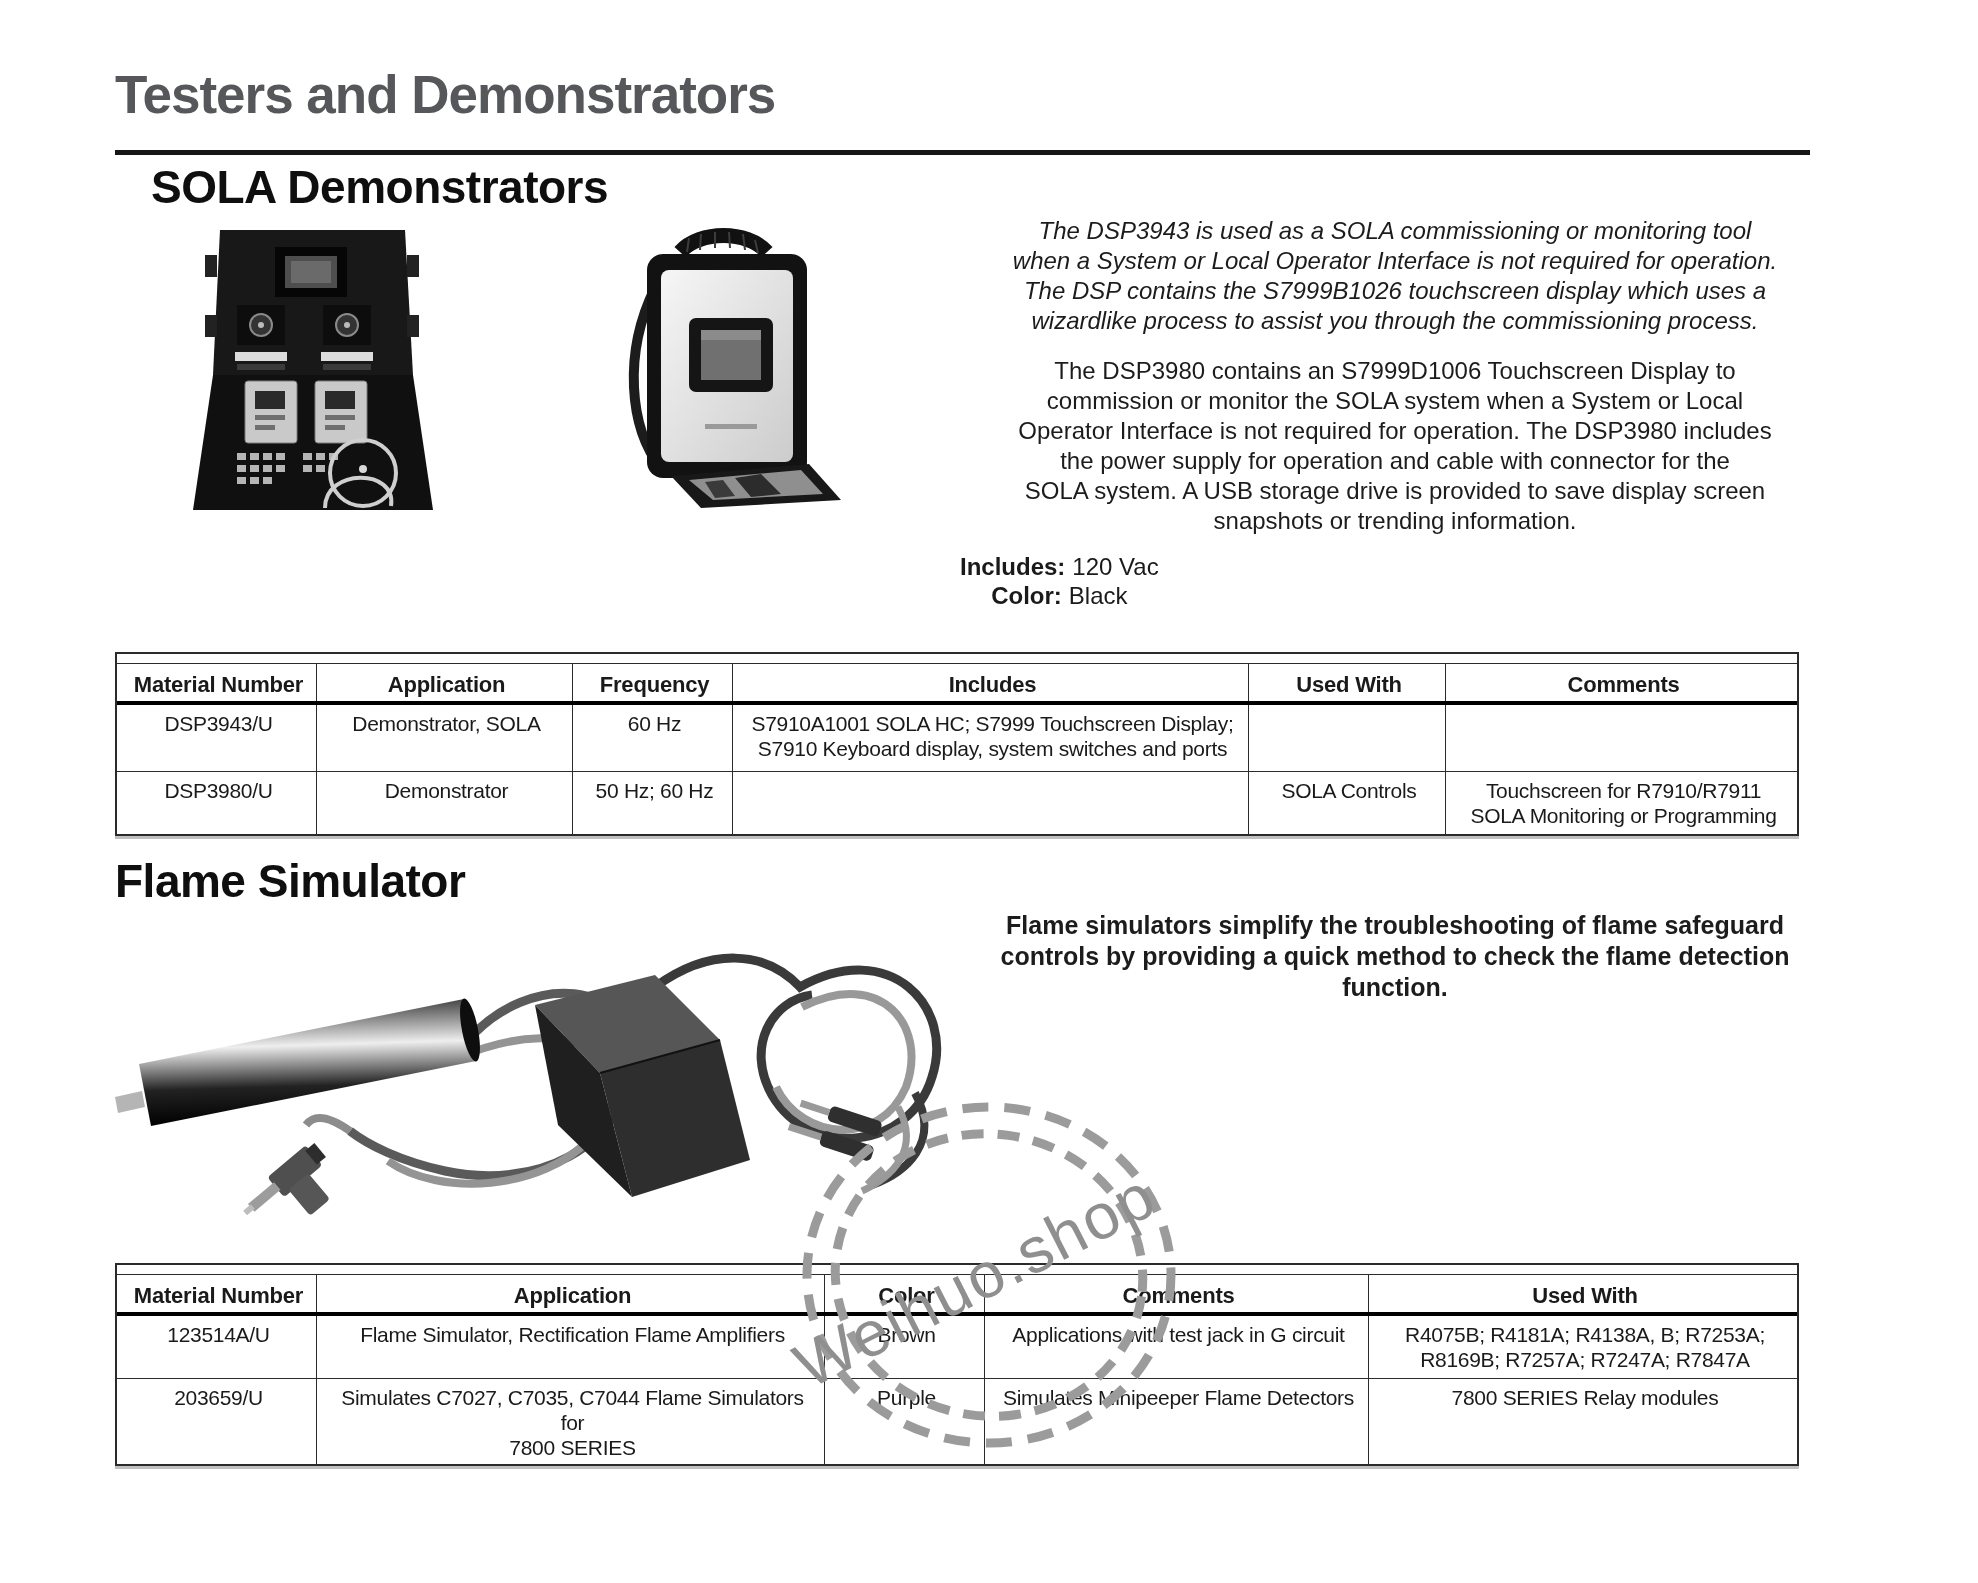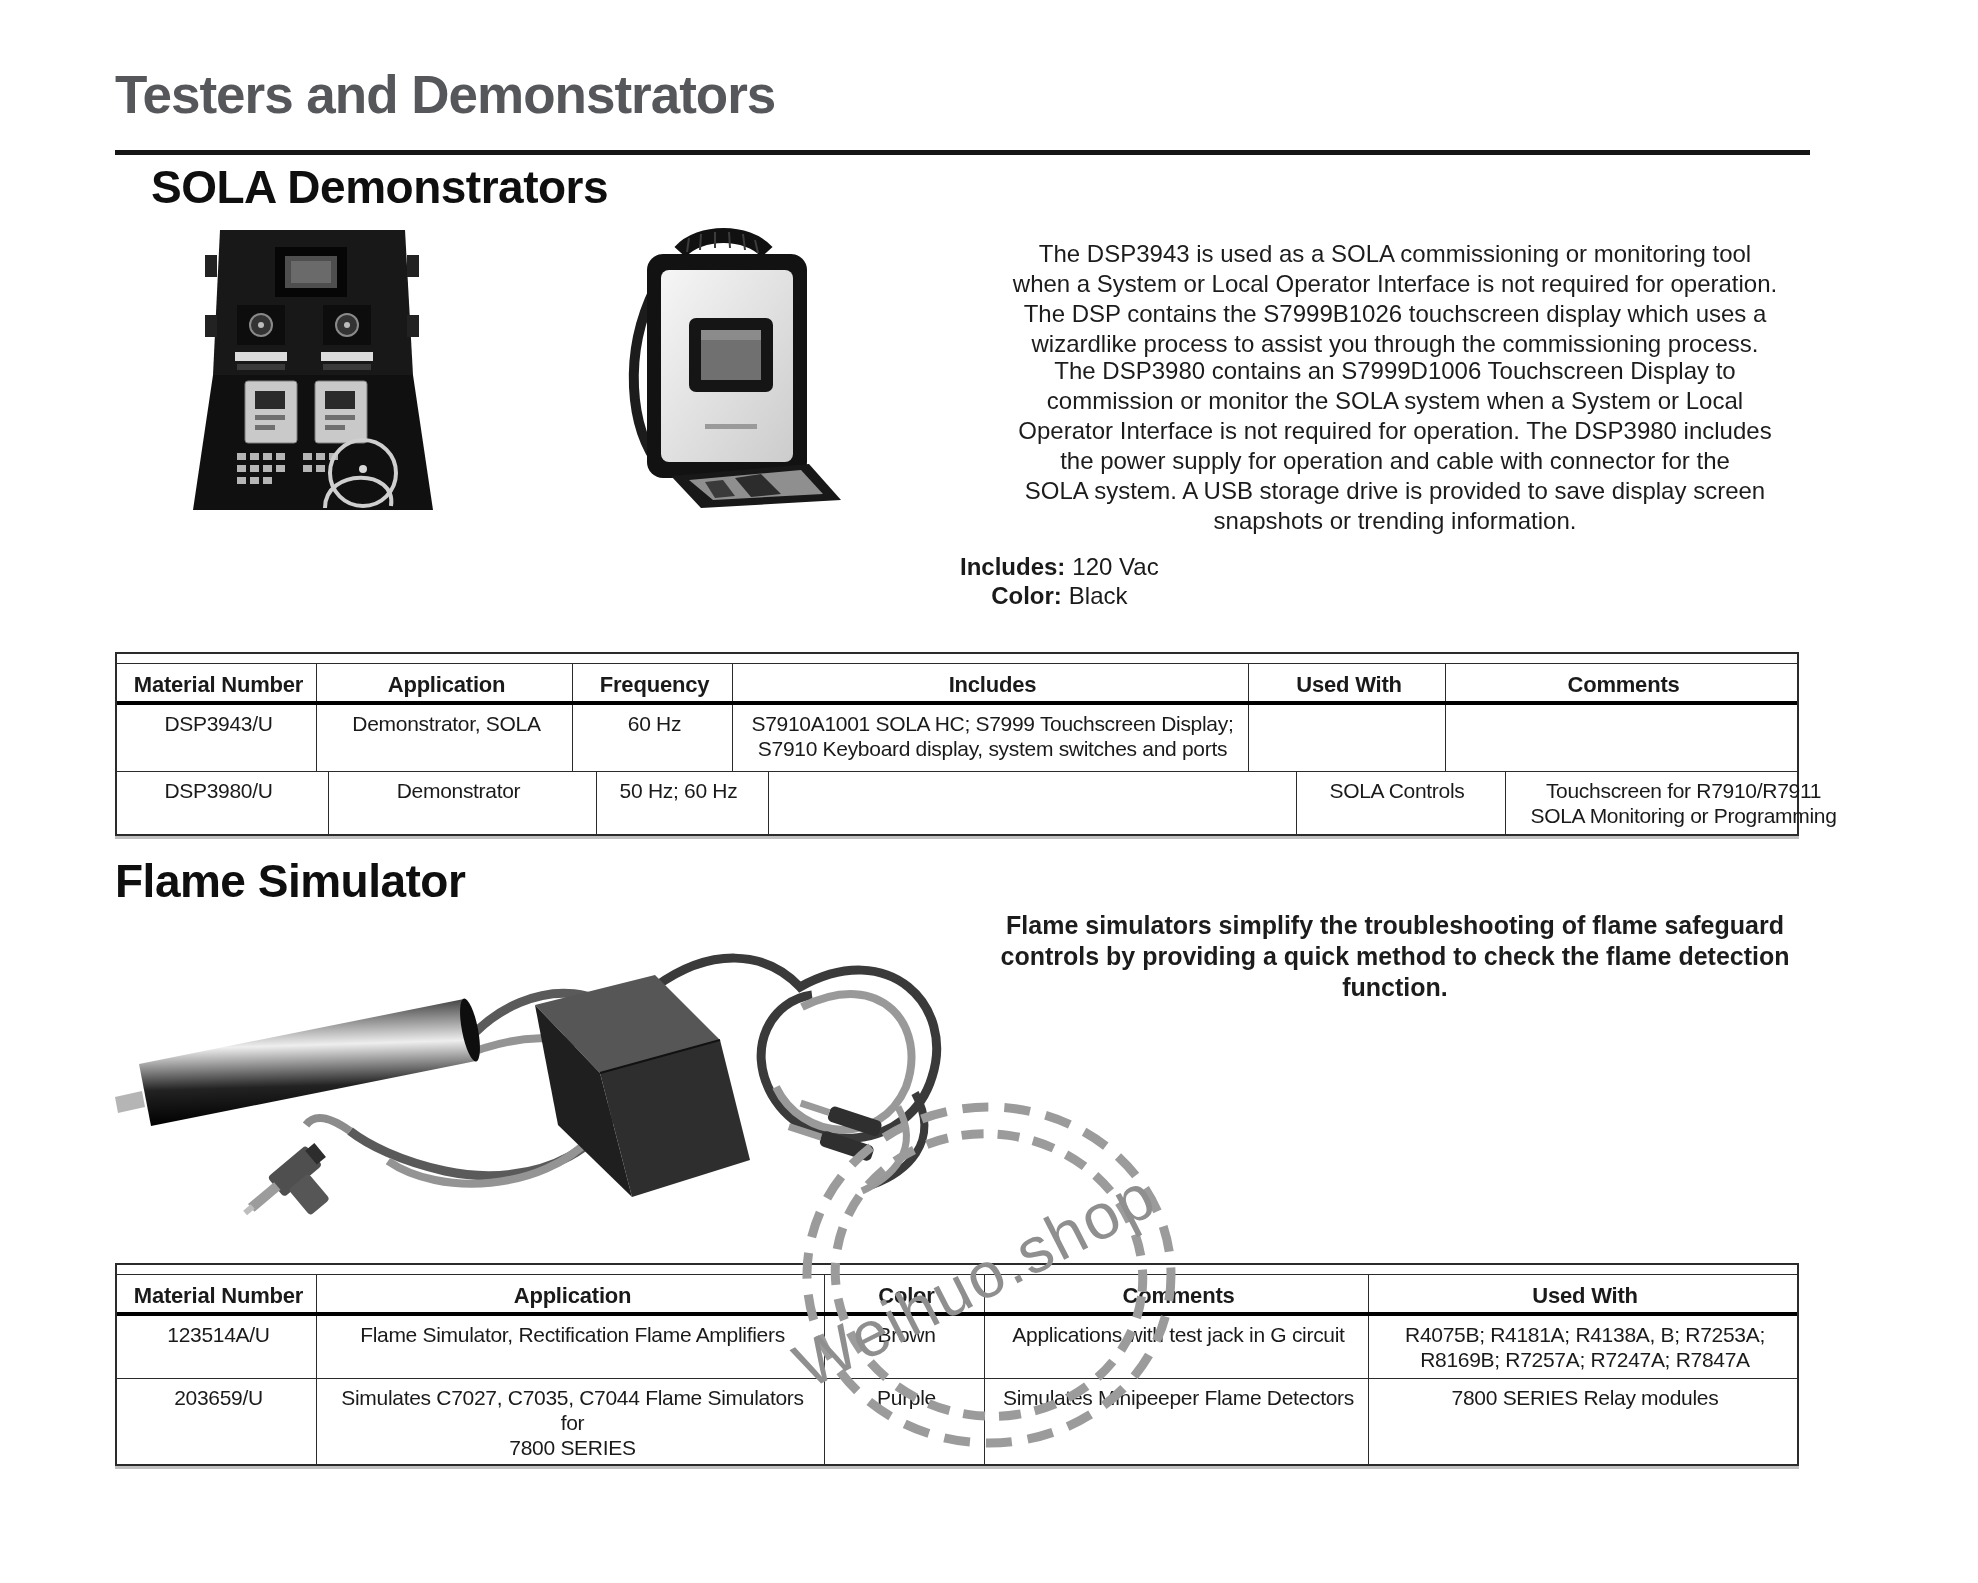--- a/index.html
+++ b/index.html
@@ -23,21 +23,21 @@
   .section-h{
     font-size:46px;font-weight:bold;letter-spacing:-0.5px;
     color:#0f0f0f;white-space:nowrap;
   }
   #sola-heading{left:115px;top:160px;margin-left:36px;}
   #flame-heading{left:115px;top:854px;}
   
   .textcol{left:960px;width:870px;}
   .para{font-size:24px;line-height:30px;color:#1c1c1c;}
   .para .ln{display:block;white-space:nowrap;}
-  #sola-p1{top:239px;}
+  #sola-p1{top:216px;font-style:italic;}
   #sola-p2{top:356px;}
   #sola-specs{left:960px;top:552px;font-size:24px;line-height:29px;}
   .spec-label{font-weight:bold;margin-right:7px;}
   #flame-intro{top:910px;font-weight:bold;font-size:25px;line-height:31px;}
   
   .cat-table{
     left:115px;width:1680px;
     border:2px solid #2b2b2b;
     box-shadow:0 3px 0 rgba(140,140,140,.55);
     background:#fff;
@@ -53,21 +53,21 @@
   .t-body1{border-bottom:1.5px solid #2b2b2b;}
   .cell{
     padding:6px 6px 4px 10px;
     font-size:21px;line-height:25px;letter-spacing:-0.3px;
     white-space:pre-line;
     border-left:1.5px solid #2b2b2b;
     overflow:hidden;
   }
   .cell:first-child{border-left:none;}
   #sola-table .t-body1{min-height:66px;}
-  #sola-table .t-body2{min-height:62px;gap:12px;}
+  #sola-table .t-body2{min-height:62px;}
   #flame-table .t-body1{min-height:62px;}
   #flame-table .t-body2{min-height:62px;}
   
   #watermark{left:780px;top:1068px;width:420px;height:420px;z-index:6;pointer-events:none;}
   
   .photo{z-index:1;}
 </style>
 </head>
 <body>
 

